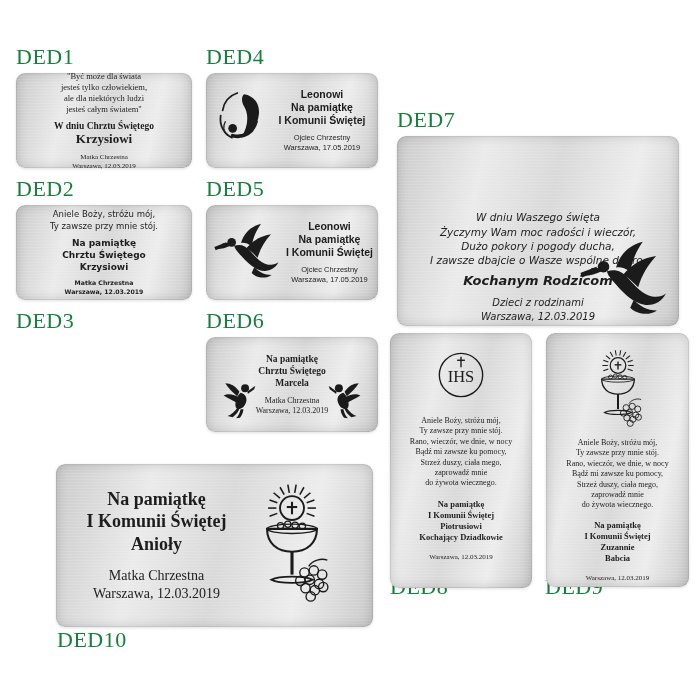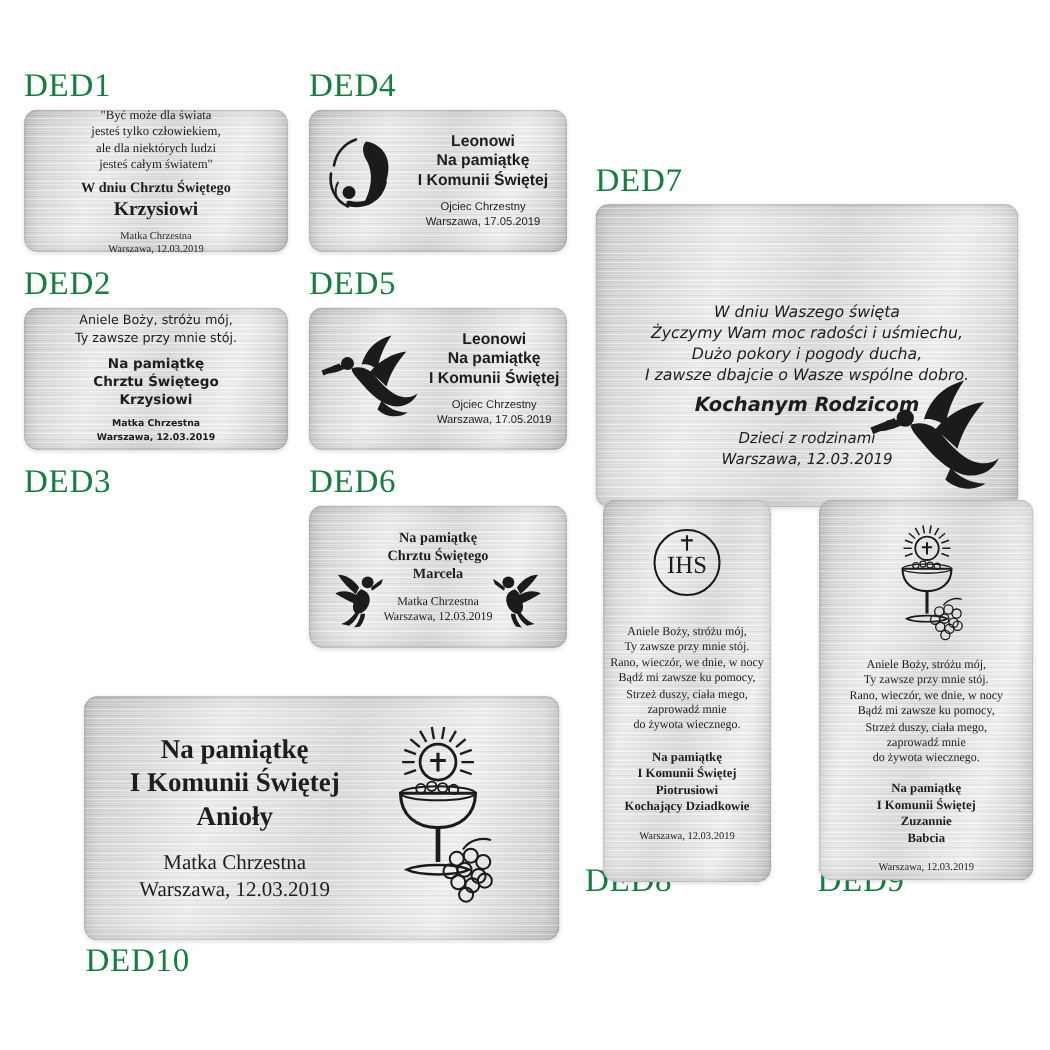--- a/index.html
+++ b/index.html
@@ -27,21 +27,21 @@
     box-shadow: inset 0 0 0 1px rgba(0,0,0,.07),
                 inset 0 0 12px rgba(0,0,0,.16),
                 0 1px 3px rgba(0,0,0,.12);}
   .p1{left:16px;top:73px;width:176px;height:95px}
   .p2{left:16px;top:205px;width:176px;height:95px}
   .p3{left:16px;top:337px;width:176px;height:95px}
   .p4{left:206px;top:73px;width:172px;height:95px}
   .p5{left:206px;top:205px;width:172px;height:95px}
   .p6{left:206px;top:337px;width:172px;height:95px}
   .p7{left:397px;top:136px;width:282px;height:162px}
-  .p8{left:402px;top:333px;width:112px;height:239px}
+  .p8{left:390px;top:333px;width:142px;height:239px}
   .p9{left:546px;top:333px;width:143px;height:238px}
   .p10{left:56px;top:464px;width:317px;height:163px}
 
   .grp{margin:3px 0}
   .ln{white-space:nowrap}
 
   
   .p1{font-family:"Liberation Serif",serif}
   .p1 .q{font-size:8.5px;line-height:1.3}
   .p1 .t{font-size:9.5px;font-weight:bold;line-height:1.2}
@@ -72,21 +72,21 @@
 
   
   .p6{font-family:"Liberation Serif",serif}
   .p6 .t{font-size:9.5px;font-weight:bold;line-height:1.3}
   .p6 .f{font-size:8px;line-height:1.3}
   .cherub{position:absolute;top:40px;width:34px;height:44px}
   .cherub.left{left:17px}
   .cherub.right{right:17px;transform:scaleX(-1)}
 
   
-  .p7{font-family:"DejaVu Sans",sans-serif;font-style:italic;justify-content:center;padding-top:40px}
+  .p7{font-family:"DejaVu Sans",sans-serif;font-style:italic;justify-content:flex-end;padding-top:28px}
   .p7 .q{font-size:10.5px;line-height:1.35}
   .p7 .d{font-size:13px;font-weight:bold;line-height:1.3}
   .p7 .f{font-size:10px;line-height:1.35}
   .angel7{position:absolute;right:6px;bottom:4px;width:98px;height:82px}
 
   
   .p8,.p9{font-family:"Liberation Serif",serif;justify-content:flex-start;padding-top:16px}
   .p8 .q,.p9 .q{font-size:8px;line-height:1.3}
   .p8 .d,.p9 .d{font-size:8.5px;font-weight:bold;line-height:1.3}
   .p8 .f,.p9 .f{font-size:7px;line-height:1.3}
@@ -232,21 +232,21 @@
     </div>
     <div class="grp">
       <div class="ln f">Matka Chrzestna</div>
       <div class="ln f">Warszawa, 12.03.2019</div>
     </div>
   </section>
 
   <section class="plate p7">
     <div class="grp">
       <div class="ln q">W dniu Waszego święta</div>
-      <div class="ln q">Życzymy Wam moc radości i uśmiechu,</div>
+      <div class="ln q">Życzymy Wam moc radości i wieczór,</div>
       <div class="ln q">Dużo pokory i pogody ducha,</div>
       <div class="ln q">I zawsze dbajcie o Wasze wspólne dobro.</div>
     </div>
     <div class="grp">
       <div class="ln d">Kochanym Rodzicom</div>
     </div>
     <div class="grp">
       <div class="ln f">Dzieci z rodzinami</div>
       <div class="ln f">Warszawa, 12.03.2019</div>
     </div>

